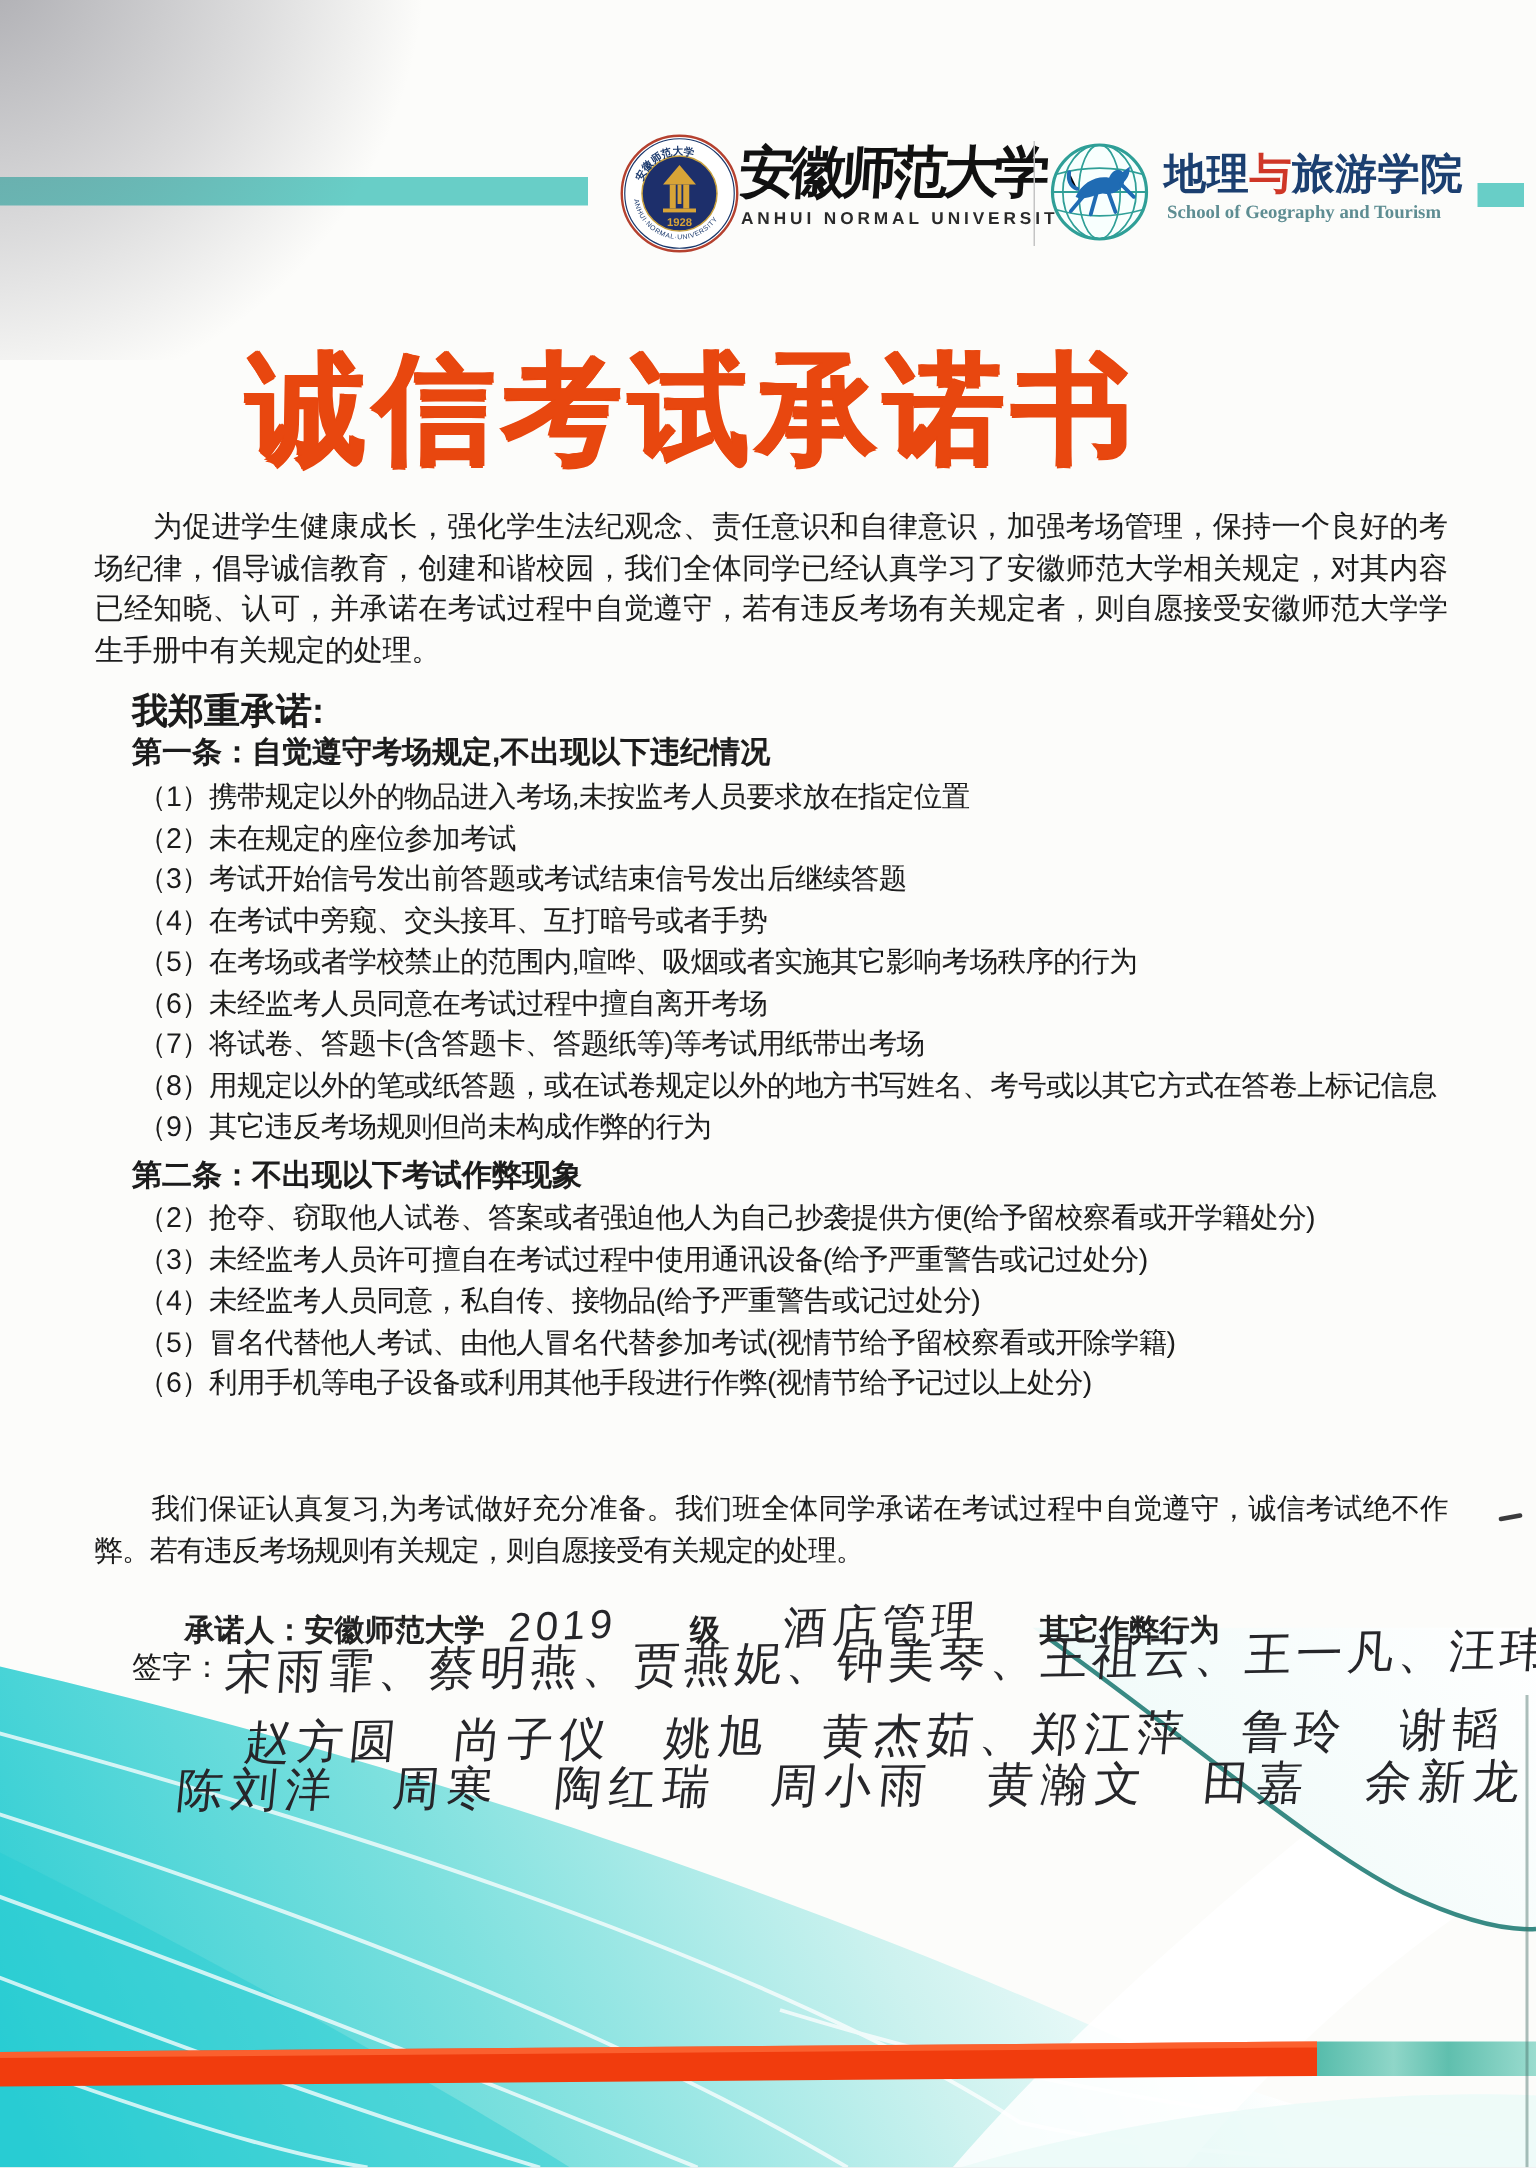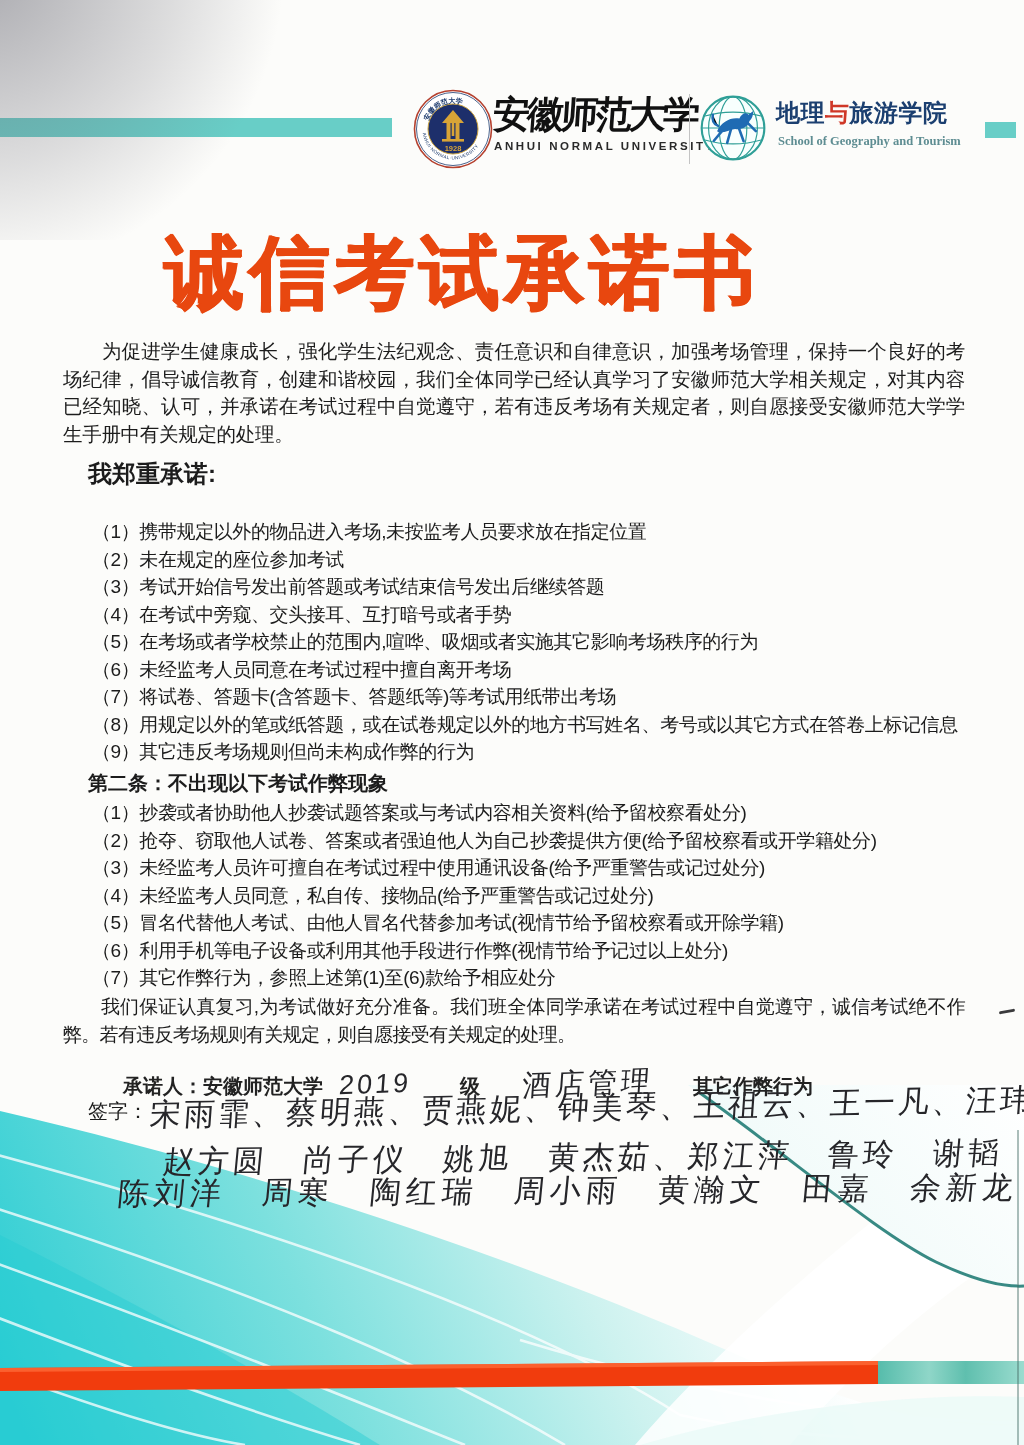--- a/index.html
+++ b/index.html
@@ -13,21 +13,21 @@
   .pen-dash{left:999px;top:1010px;width:16px;height:3px;background:#3a3a3c;transform:rotate(-10deg);z-index:4;border-radius:2px;}
   
   .accent-left{left:0;top:118px;width:392px;height:19px;background:#68cec7;z-index:1;}
   .accent-right{left:985px;top:122px;width:31px;height:16px;background:#68cec7;z-index:1;}
   .seal{left:413px;top:89px;width:80px;height:80px;z-index:2;}
   .uni-cn{left:493px;top:90px;width:180px;font-size:37px;font-weight:700;letter-spacing:-3px;
           transform:skewX(-4deg);color:#111;z-index:2;white-space:nowrap;}
   .uni-en{left:494px;top:140px;font-size:11.5px;font-weight:700;letter-spacing:2.6px;color:#2a2a2a;z-index:2;white-space:nowrap;}
   .hdr-divider{left:689px;top:94px;width:1px;height:70px;background:#c4c4c4;z-index:2;}
   .globe{left:699px;top:94px;width:68px;height:68px;z-index:2;}
-  .col-cn{left:776px;top:97px;font-size:24px;font-weight:900;color:#1b3f70;letter-spacing:.5px;z-index:2;white-space:nowrap;}
+  .col-cn{left:776px;top:97px;font-size:28px;font-weight:900;color:#1b3f70;letter-spacing:.5px;z-index:2;white-space:nowrap;}
   .col-cn .red{color:#cf3727;}
   .col-en{left:778px;top:134px;font-size:12.5px;font-weight:700;color:#5e8d92;z-index:2;white-space:nowrap;
           font-family:"Liberation Serif","DejaVu Serif",serif;}
   
   .doc-title{left:0;top:220px;width:924px;text-align:center;font-size:80px;font-weight:900;
              color:#e8470f;letter-spacing:5px;z-index:2;white-space:nowrap;
              text-shadow:1px 0 0 #e8470f,-1px 0 0 #e8470f,0 1px 0 #e8470f;}
   
   .intro{left:63px;top:338px;width:902px;font-size:19.5px;line-height:27.6px;letter-spacing:-.3px;
          text-indent:2em;text-align:justify;font-weight:500;z-index:2;}
@@ -156,40 +156,39 @@
     </g>
   </svg>
 
   <div class="abs col-cn"><span>地理</span><span class="red">与</span><span>旅游学院</span></div>
   <div class="abs col-en">School of Geography and Tourism</div>
 
   <div class="abs doc-title">诚信考试承诺书</div>
 
   <div class="abs intro">为促进学生健康成长，强化学生法纪观念、责任意识和自律意识，加强考场管理，保持一个良好的考场纪律，倡导诚信教育，创建和谐校园，我们全体同学已经认真学习了安徽师范大学相关规定，对其内容已经知晓、认可，并承诺在考试过程中自觉遵守，若有违反考场有关规定者，则自愿接受安徽师范大学学生手册中有关规定的处理。</div>
   <div class="abs pledge-head">我郑重承诺:</div>
+  <div class="abs art-head1">第一条：自觉遵守考场规定,不出现以下违纪情况</div>
   <div class="abs list1">
     <div class="item">（1）携带规定以外的物品进入考场,未按监考人员要求放在指定位置</div>
     <div class="item">（2）未在规定的座位参加考试</div>
     <div class="item">（3）考试开始信号发出前答题或考试结束信号发出后继续答题</div>
     <div class="item">（4）在考试中旁窥、交头接耳、互打暗号或者手势</div>
     <div class="item">（5）在考场或者学校禁止的范围内,喧哗、吸烟或者实施其它影响考场秩序的行为</div>
     <div class="item">（6）未经监考人员同意在考试过程中擅自离开考场</div>
     <div class="item">（7）将试卷、答题卡(含答题卡、答题纸等)等考试用纸带出考场</div>
     <div class="item">（8）用规定以外的笔或纸答题，或在试卷规定以外的地方书写姓名、考号或以其它方式在答卷上标记信息</div>
     <div class="item">（9）其它违反考场规则但尚未构成作弊的行为</div>
   </div>
   <div class="abs art-head2">第二条：不出现以下考试作弊现象</div>
   <div class="abs list2">
-    <div class="item">（1）抄袭或者协助他人抄袭试题答案或与考试内容相关资料(给予留校察看处分)</div>
     <div class="item">（2）抢夺、窃取他人试卷、答案或者强迫他人为自己抄袭提供方便(给予留校察看或开学籍处分)</div>
     <div class="item">（3）未经监考人员许可擅自在考试过程中使用通讯设备(给予严重警告或记过处分)</div>
     <div class="item">（4）未经监考人员同意，私自传、接物品(给予严重警告或记过处分)</div>
     <div class="item">（5）冒名代替他人考试、由他人冒名代替参加考试(视情节给予留校察看或开除学籍)</div>
     <div class="item">（6）利用手机等电子设备或利用其他手段进行作弊(视情节给予记过以上处分)</div>
-    <div class="item">（7）其它作弊行为，参照上述第(1)至(6)款给予相应处分</div>
   </div>
   <div class="abs closing">我们保证认真复习,为考试做好充分准备。我们班全体同学承诺在考试过程中自觉遵守，诚信考试绝不作弊。若有违反考场规则有关规定，则自愿接受有关规定的处理。</div>
 
   <div class="abs pledger-line">
     <span class="printed">承诺人：安徽师范大学</span>
     <span class="hw hw-year">2019</span>
     <span class="printed">级</span>
     <span class="hw hw-major">酒店管理</span>
     <span class="printed">其它作弊行为</span>
   </div>

